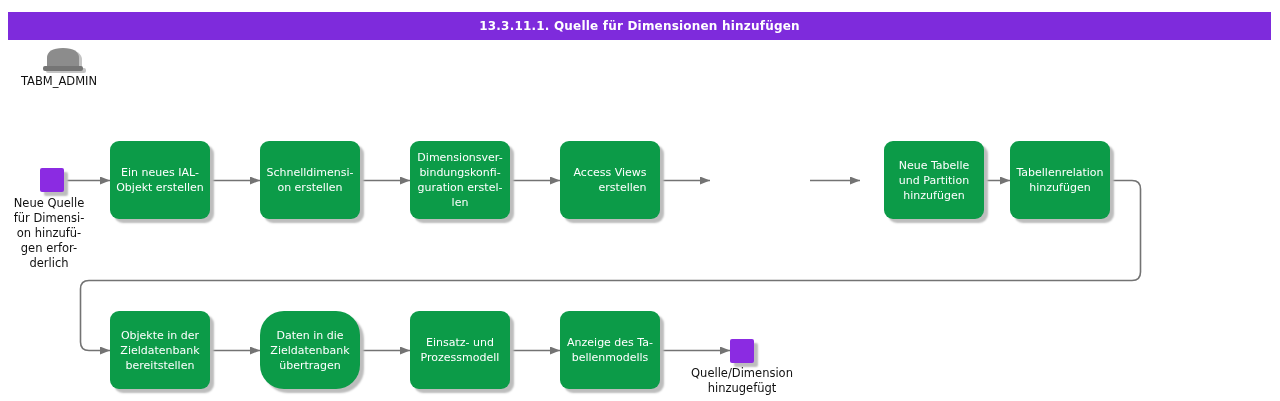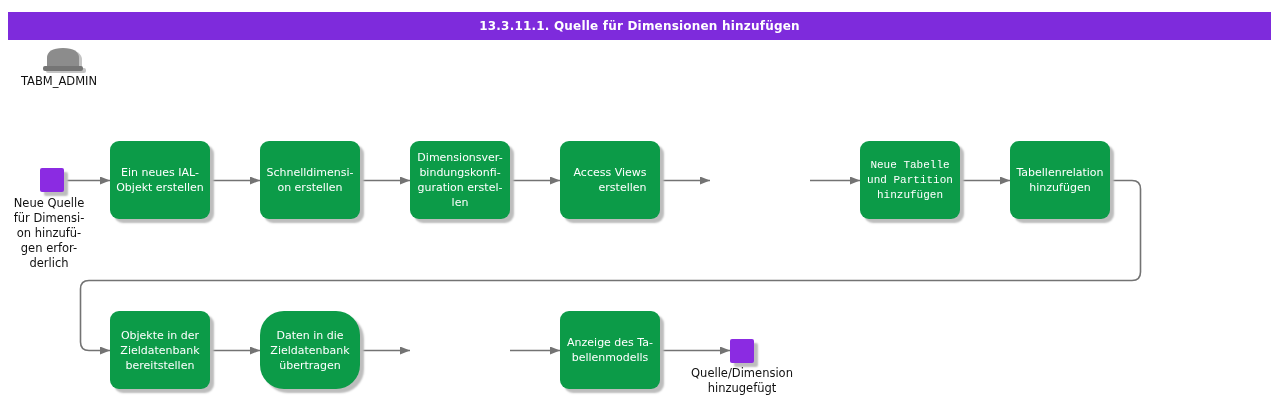--- a/index.html
+++ b/index.html
@@ -120,40 +120,44 @@
   <div class="task" style="left:410px;top:141px;">
     <span class="task-label">Dimensionsver-
 bindungskonfi-
 guration erstel-
 len</span>
   </div>
   <div class="task" style="left:560px;top:141px;text-align:right;">
     <span class="task-label">Access Views
 erstellen</span>
   </div>
-  <div class="task" style="left:860px;top:141px;font-family:Liberation Mono, monospace;">
+  <div class="task" style="left:884px;top:141px;">
     <span class="task-label">Neue Tabelle
 und Partition
 hinzufügen</span>
   </div>
   <div class="task" style="left:1010px;top:141px;">
     <span class="task-label">Tabellenrelation
 hinzufügen</span>
   </div>
 
   <div class="task" style="left:110px;top:311px;">
     <span class="task-label">Objekte in der
 Zieldatenbank
 bereitstellen</span>
   </div>
   <div class="task" style="left:260px;top:311px;border-radius:24px;">
     <span class="task-label">Daten in die
 Zieldatenbank
 übertragen</span>
   </div>
+  <div class="task" style="left:410px;top:311px;">
+    <span class="task-label">Einsatz- und
+Prozessmodell</span>
+  </div>
   <div class="task" style="left:560px;top:311px;">
     <span class="task-label">Anzeige des Ta-
 bellenmodells</span>
   </div>
 
   <div class="event" style="left:730px;top:339px;"></div>
   <div class="event-label" style="left:667px;top:366px;width:150px;">Quelle/Dimension
 hinzugefügt</div>
 
 </div>

